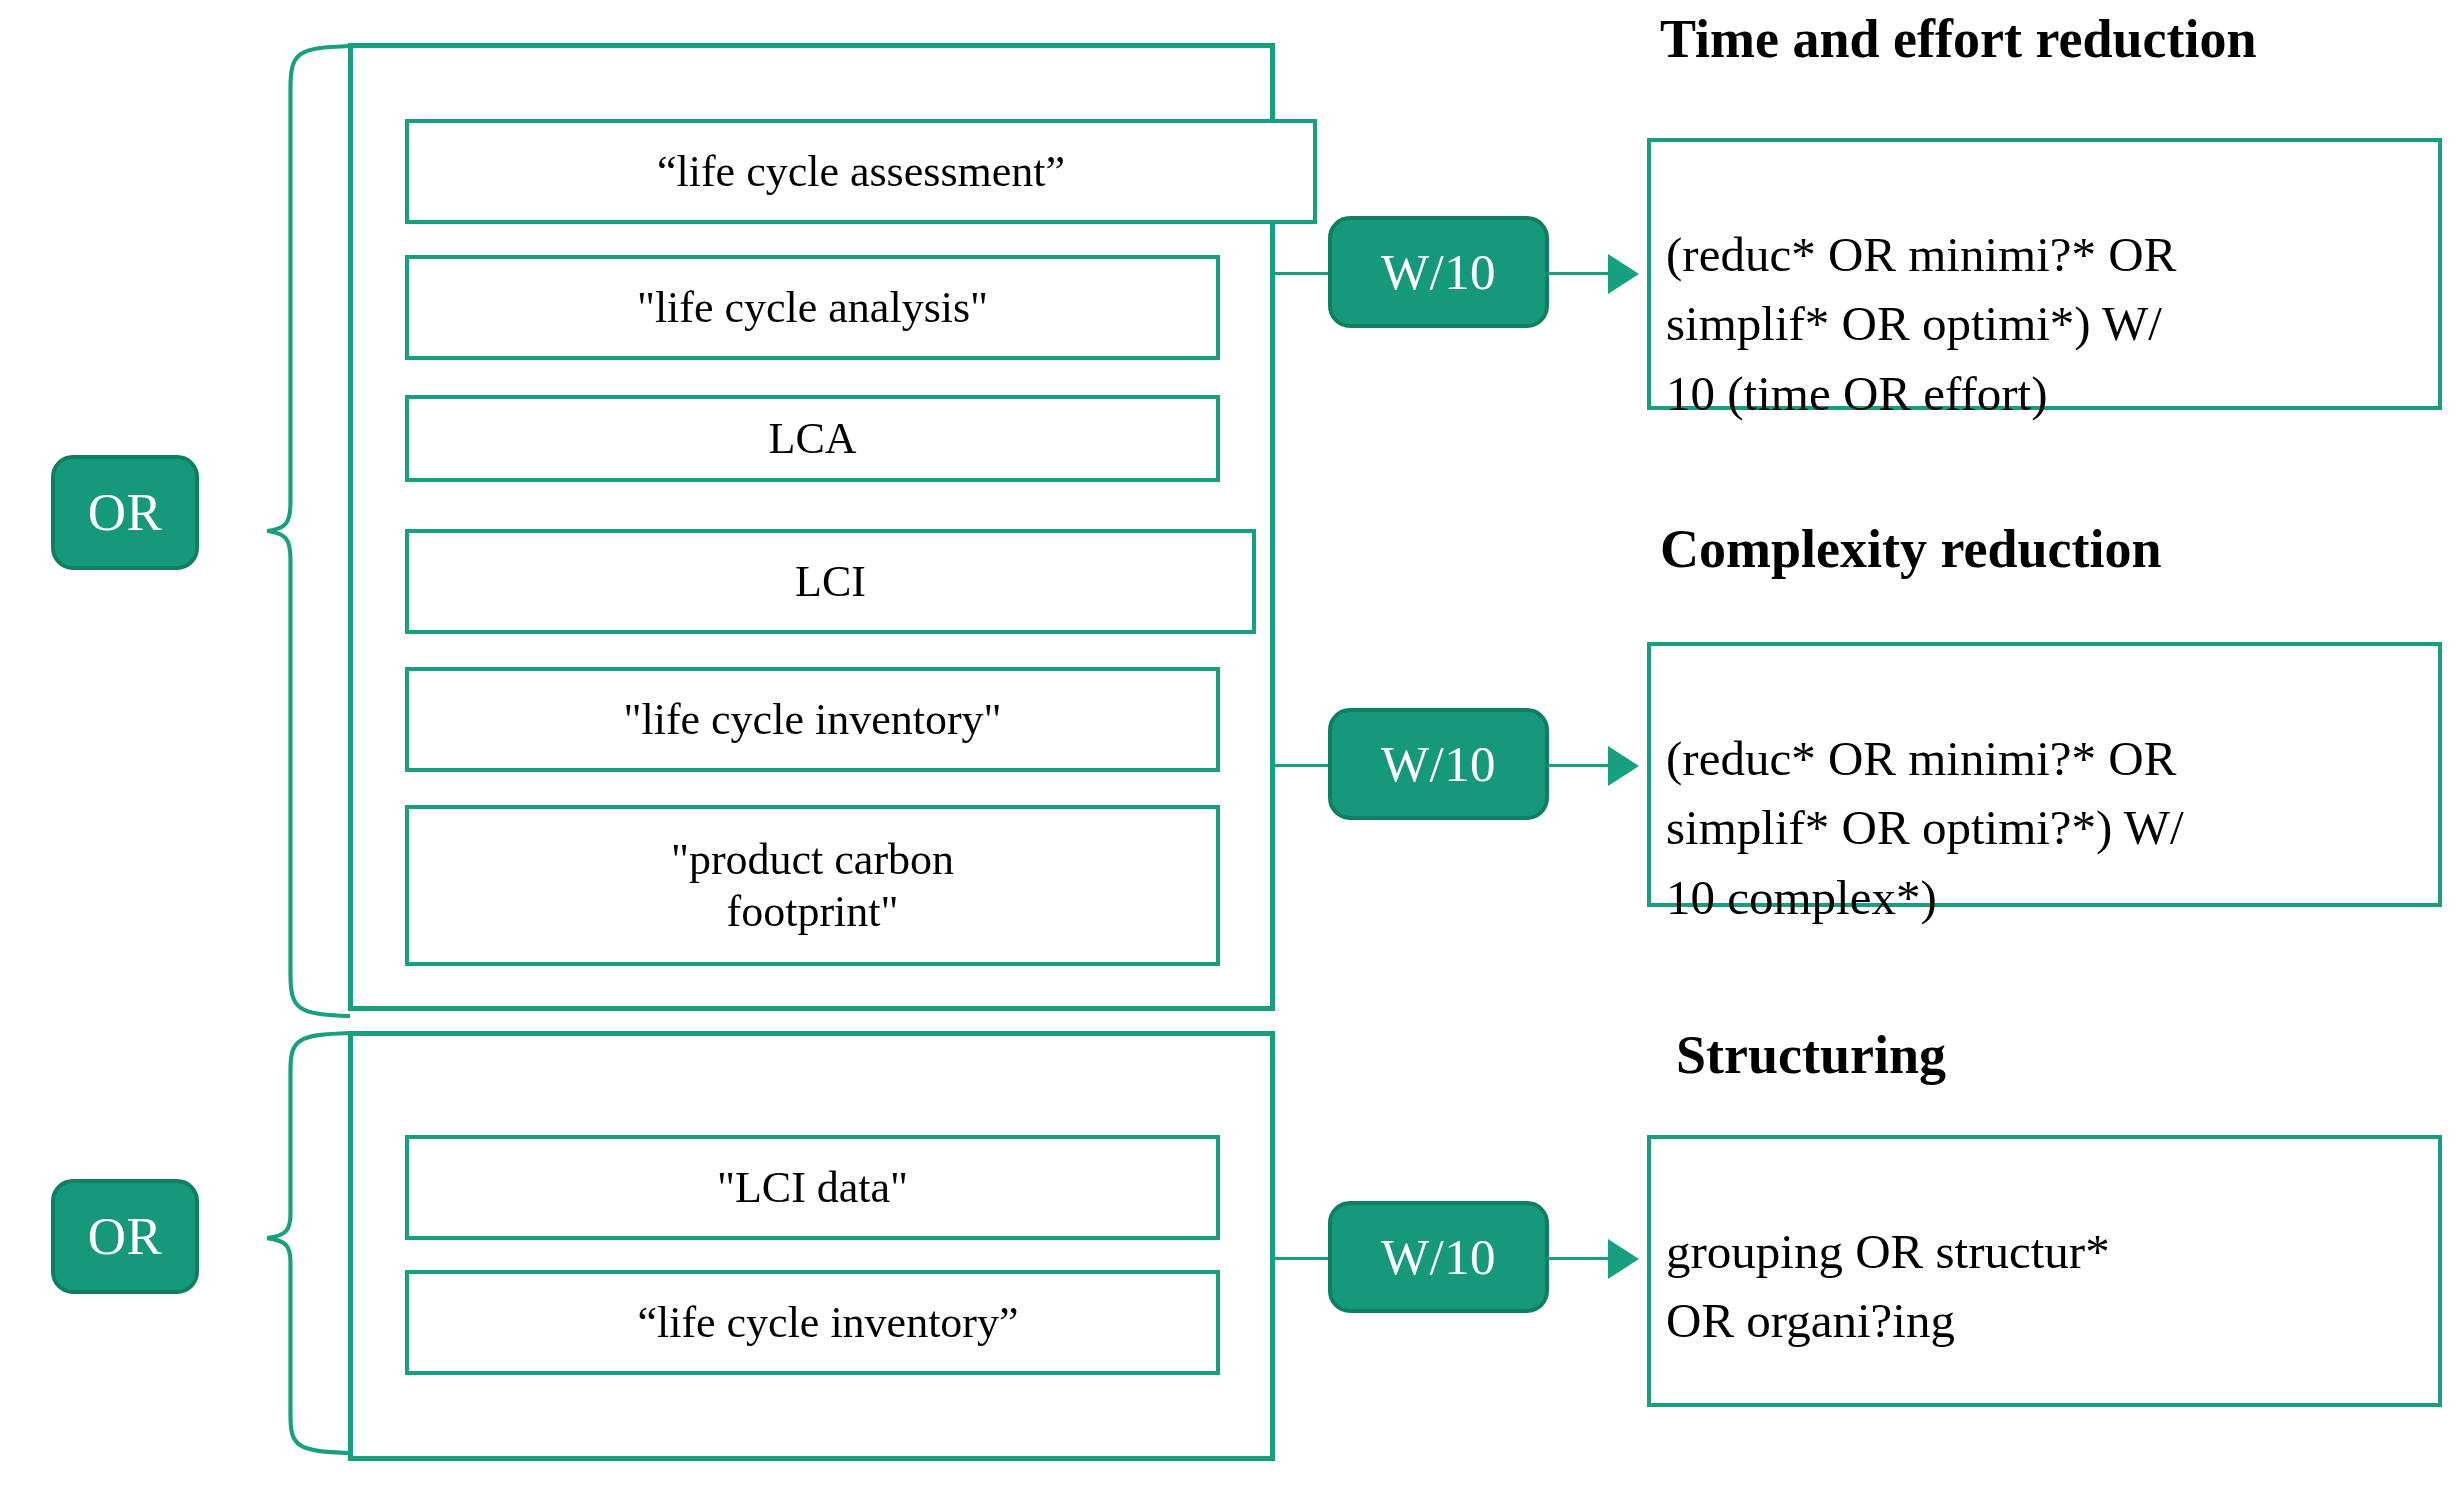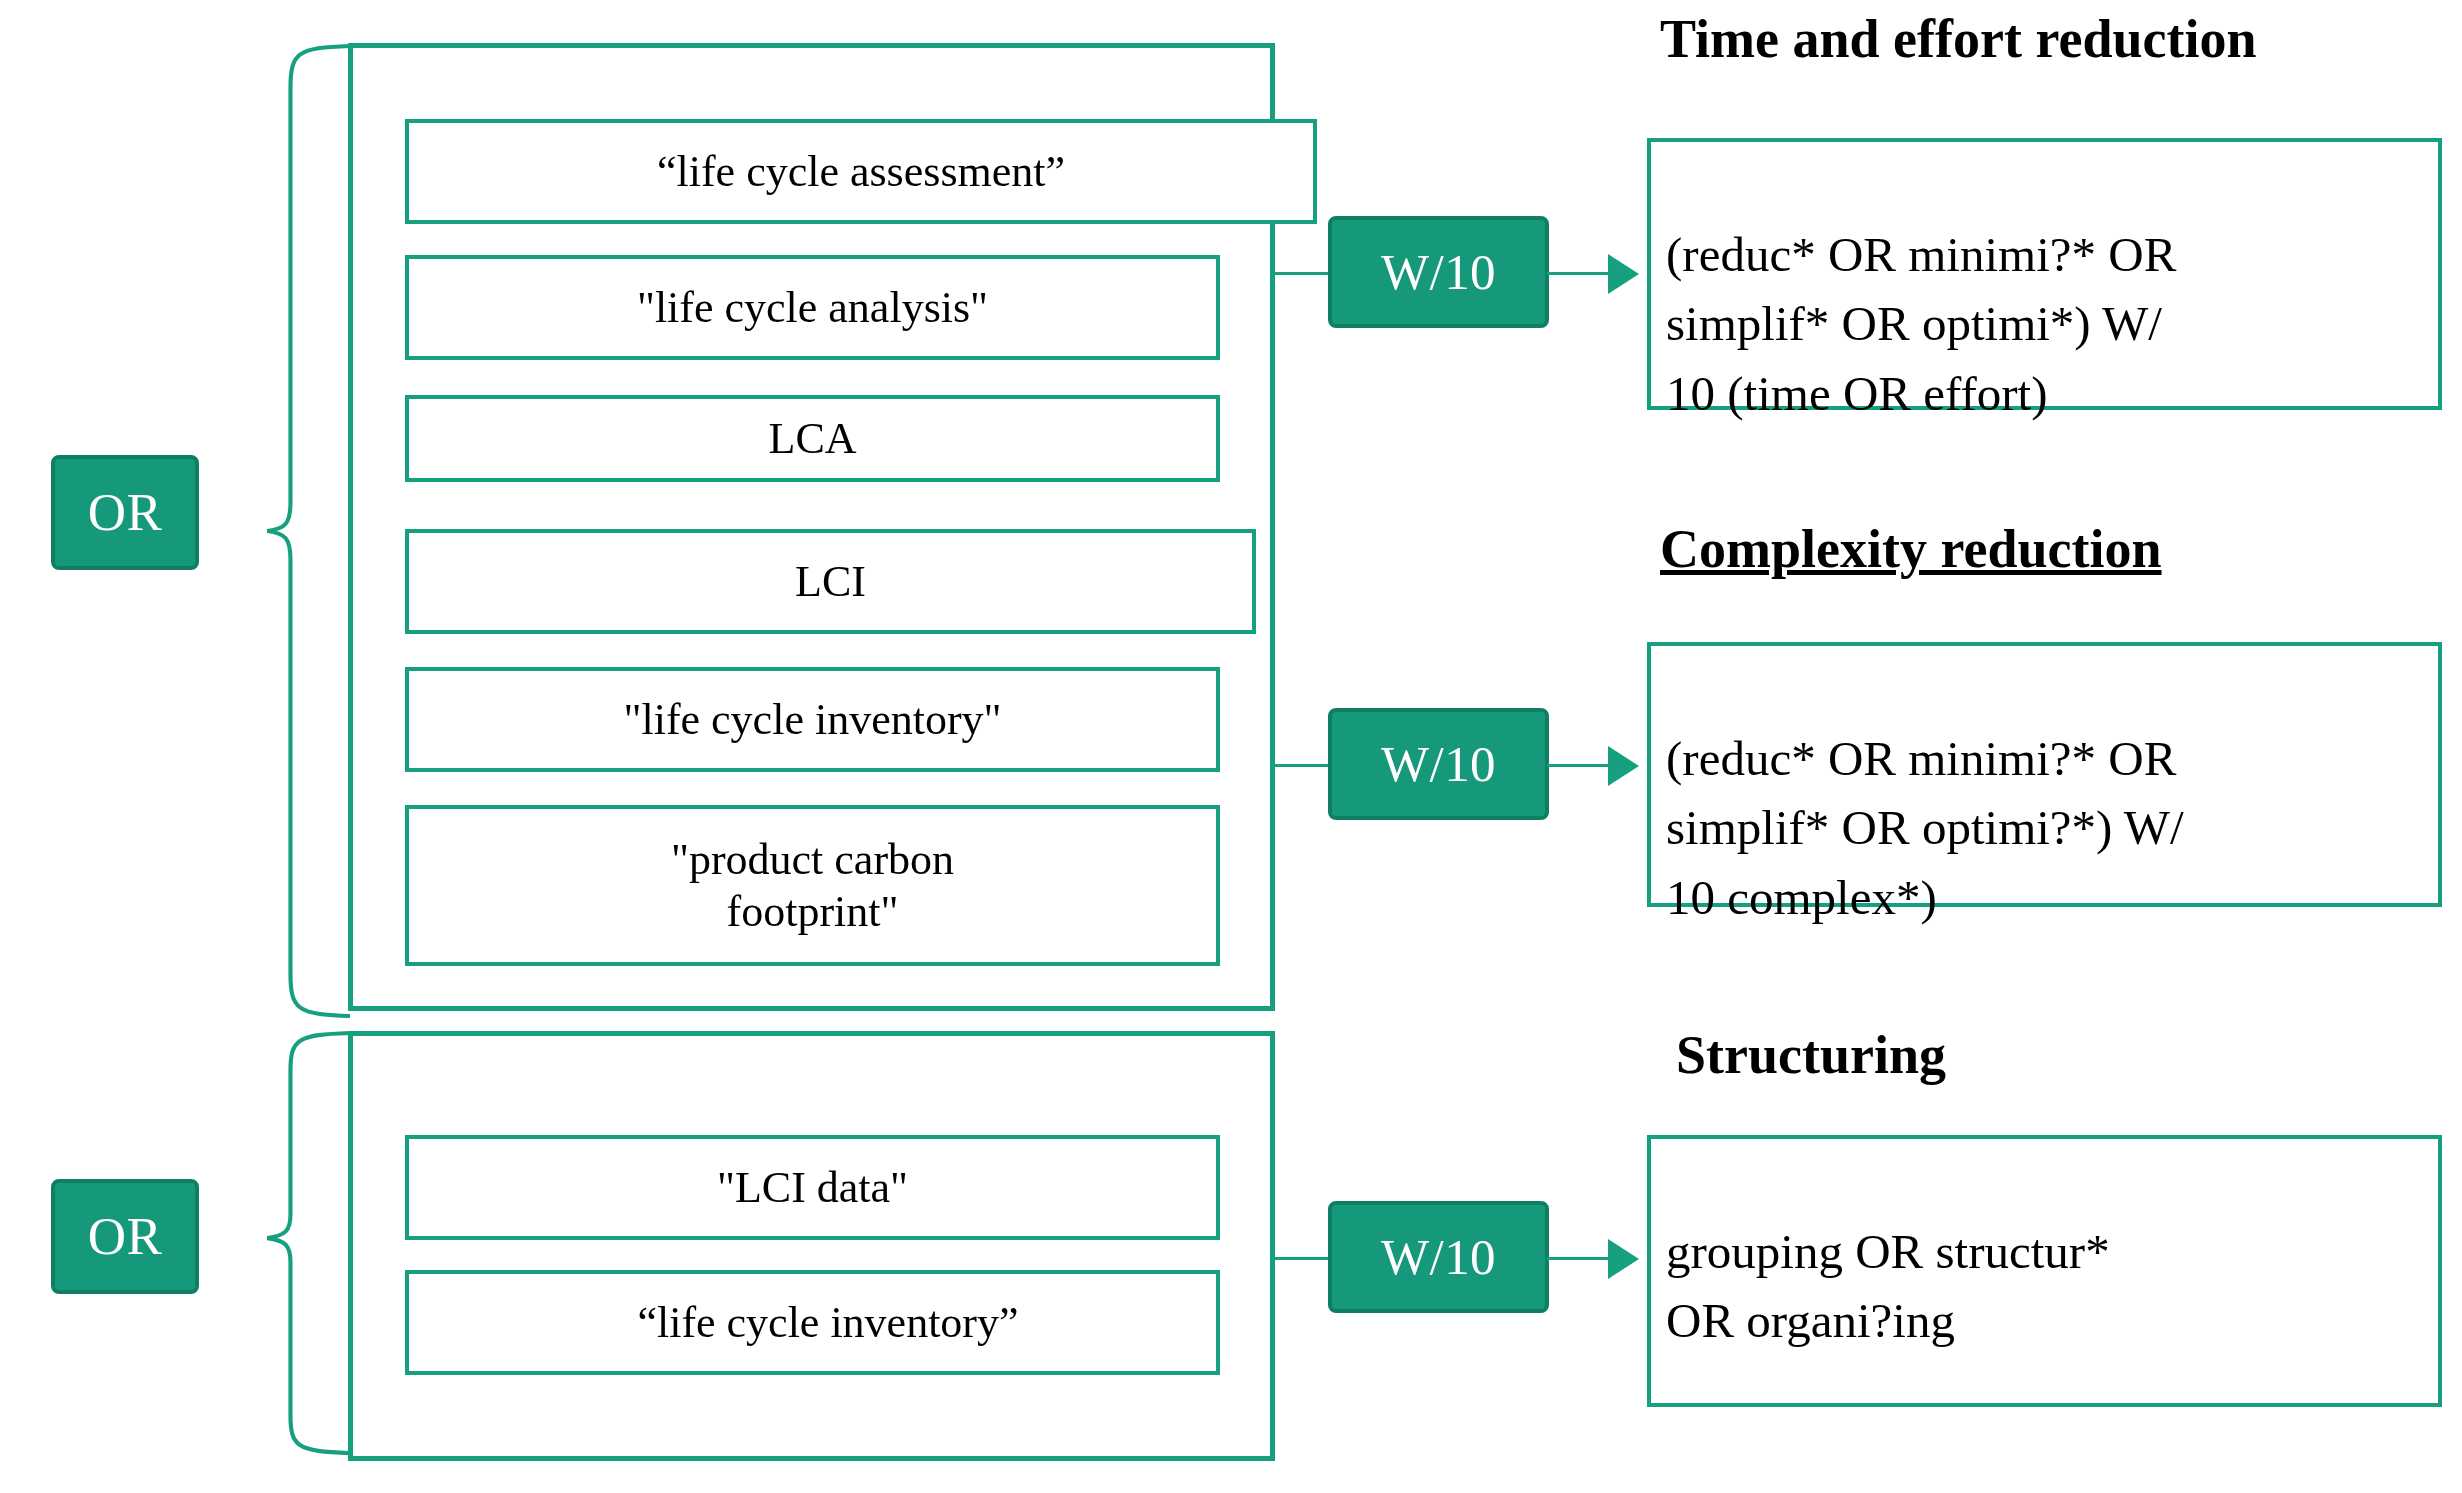--- a/index.html
+++ b/index.html
@@ -15,21 +15,21 @@
     overflow: hidden;
     font-family: "Liberation Serif", "DejaVu Serif", serif;
   }
 
   
   .pill {
     position: absolute;
     box-sizing: border-box;
     background: #16997a;
     border: 4.1px solid #0f7f63;
-    border-radius: 8px;
+    border-radius: 22px;
     color: #ffffff;
     display: flex;
     align-items: center;
     justify-content: center;
     font-family: "Liberation Serif", "DejaVu Serif", serif;
     line-height: 1;
     letter-spacing: 0.4px;
   }
 
   
@@ -169,21 +169,21 @@
 
   <div class="hline" style="left:1272px; top:764px; width:58px;"></div>
 
   <div class="pill" style="left:1328px; top:708px; width:221px; height:112px; font-size:51px;">
     <span>W/10</span>
   </div>
 
   <div class="hline" style="left:1547px; top:764px; width:66px;"></div>
   <div class="arrow-head" style="left:1608px; top:746px;"></div>
 
-  <div class="section-heading" style="left:1660px; top:522px; font-size:54px;text-decoration:underline;">Complexity reduction</div>
+  <div class="section-heading" style="left:1660px; top:522px; font-size:54px;">Complexity reduction</div>
 
   <div class="query-box" style="left:1647px; top:642px; width:795px; height:265px; font-size:49px;">
     <span>(reduc* OR minimi?* OR
  simplif* OR optimi?*) W/
 10 complex*)</span>
   </div>
 
   <svg class="brace" style="left:264px; top:1028px; width:91px; height:435px;" viewBox="0 0 110 528" preserveAspectRatio="none">
     <path d="M 104 6
              C 40 8, 32 14, 32 52

